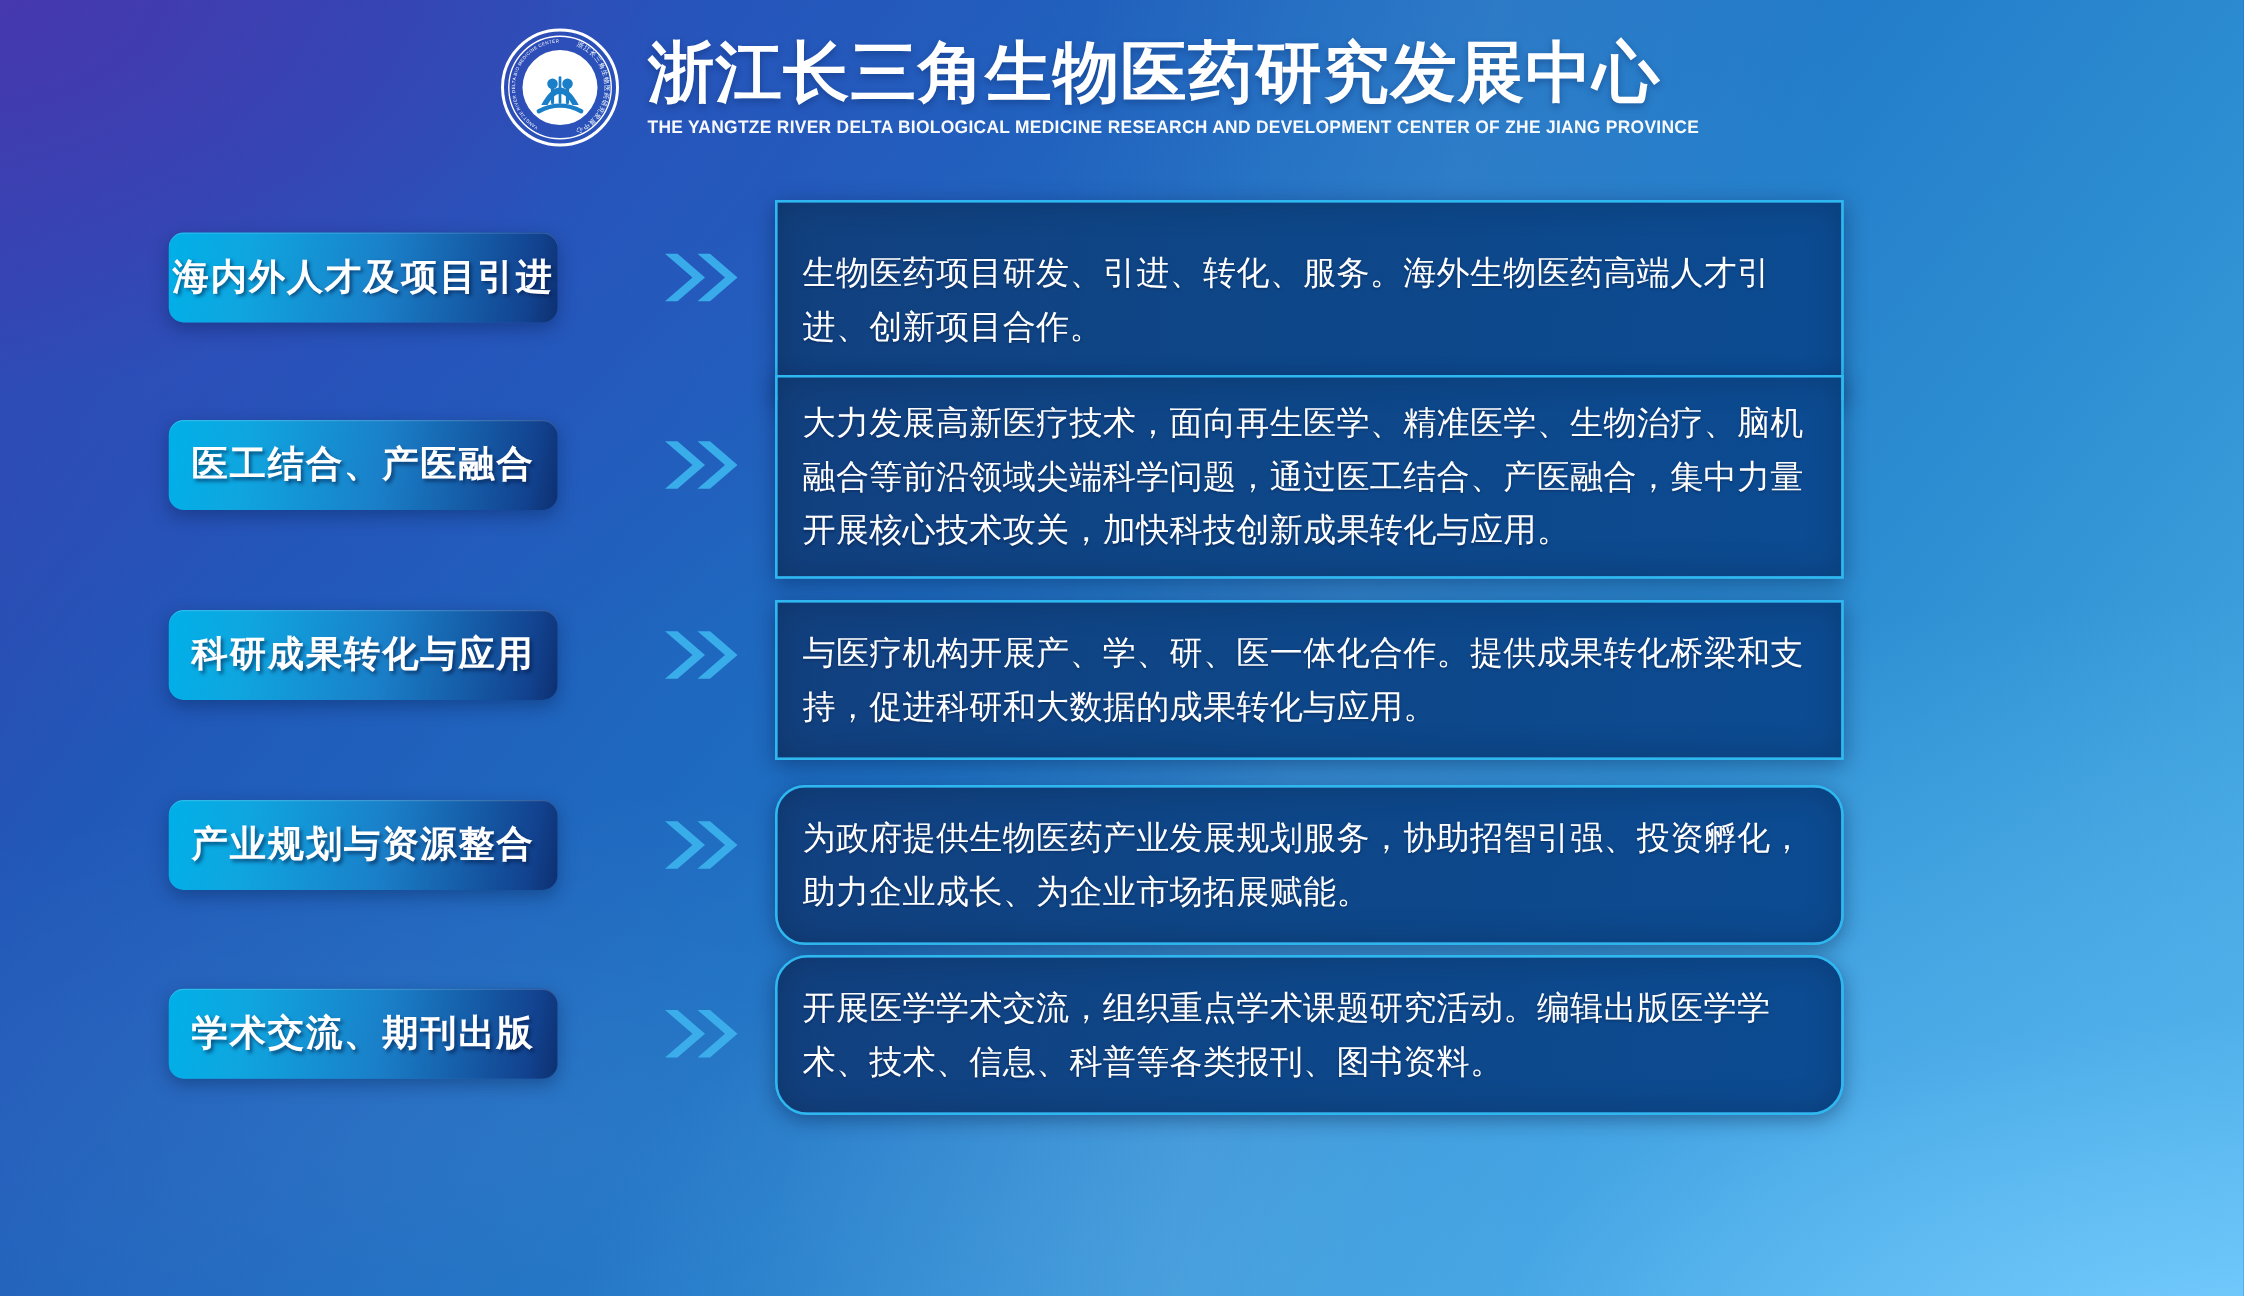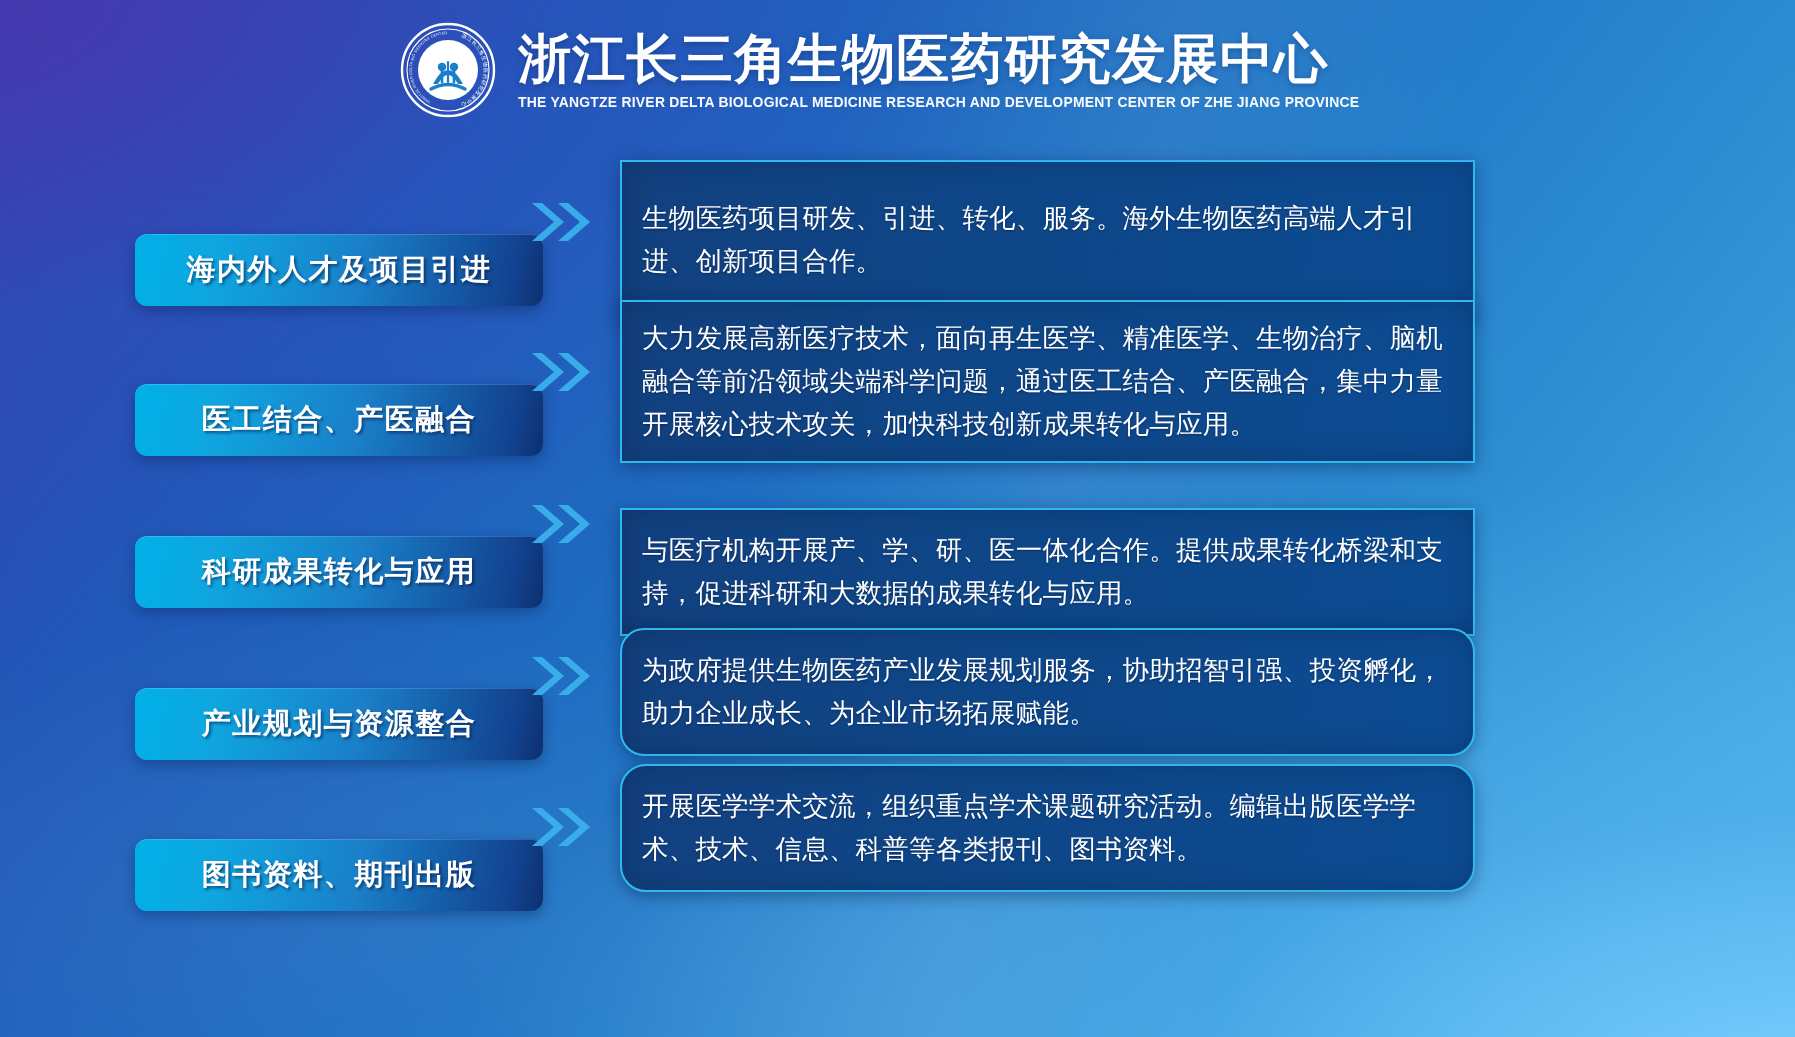--- a/index.html
+++ b/index.html
@@ -59,25 +59,25 @@
   #rows { position:absolute; left:0; top:150px; width:100%; }
   .row {
     position:absolute;
     left:0; width:100%;
     display:flex;
     align-items:center;
   }
   .label-pill {
     position:absolute;
     left:135px;
-    width:408px;
+    width:311px;
     border-radius:12px;
     background:linear-gradient(100deg, #00b0e8 0%, #0fa6e0 20%, #1a7fc8 55%, #12428f 92%, #0d3070 100%);
     box-shadow:0 5px 14px rgba(4,25,70,0.35), inset 0 1px 0 rgba(255,255,255,0.16);
-    display:flex; align-items:center; justify-content:center;margin-top:48px;
+    display:flex; align-items:center; justify-content:center;
   }
   .label-text {
     color:#ffffff;
     font-size:29px;
     font-weight:bold;
     letter-spacing:1.5px;
     white-space:nowrap;
     text-shadow:2px 2px 3px rgba(0,20,60,0.55);
   }
   .chev {
@@ -180,21 +180,21 @@
   <div class="row">
     <div class="label-pill" style="top:338px; height:72px;">
       <span class="label-text">科研成果转化与应用</span>
     </div>
     <div class="chev" style="top:345px;">
       <svg viewBox="0 0 70 58">
         <path d="M4 10 L26 29 L4 48 L14 48 L36 29 L14 10 Z" fill="#3bb0ec" opacity="0.95"></path>
         <path d="M30 10 L52 29 L30 48 L40 48 L62 29 L40 10 Z" fill="#3bb0ec" opacity="0.95"></path>
       </svg>
     </div>
-    <div class="panel" style="top:358px; height:128px;align-items:center;">
+    <div class="panel" style="top:330px; height:128px;align-items:center;">
       <div class="panel-text">与医疗机构开展产、学、研、医一体化合作。提供成果转化桥梁和支持，促进科研和大数据的成果转化与应用。</div>
     </div>
   </div>
 
   <div class="row">
     <div class="label-pill" style="top:490px; height:72px;text-align:right;">
       <span class="label-text">产业规划与资源整合</span>
     </div>
     <div class="chev" style="top:497px;">
       <svg viewBox="0 0 70 58">
@@ -202,21 +202,21 @@
         <path d="M30 10 L52 29 L30 48 L40 48 L62 29 L40 10 Z" fill="#3bb0ec" opacity="0.95"></path>
       </svg>
     </div>
     <div class="panel" style="top:478px; height:128px;border-radius:24px;">
       <div class="panel-text">为政府提供生物医药产业发展规划服务，协助招智引强、投资孵化，助力企业成长、为企业市场拓展赋能。</div>
     </div>
   </div>
 
   <div class="row">
     <div class="label-pill" style="top:641px; height:72px;">
-      <span class="label-text">图书资料、期刊出版</span>
+      <span class="label-text">学术交流、期刊出版</span>
     </div>
     <div class="chev" style="top:648px;">
       <svg viewBox="0 0 70 58">
         <path d="M4 10 L26 29 L4 48 L14 48 L36 29 L14 10 Z" fill="#3bb0ec" opacity="0.95"></path>
         <path d="M30 10 L52 29 L30 48 L40 48 L62 29 L40 10 Z" fill="#3bb0ec" opacity="0.95"></path>
       </svg>
     </div>
     <div class="panel" style="top:614px; height:128px;border-radius:26px;">
       <div class="panel-text">开展医学学术交流，组织重点学术课题研究活动。编辑出版医学学术、技术、信息、科普等各类报刊、图书资料。</div>
     </div>

